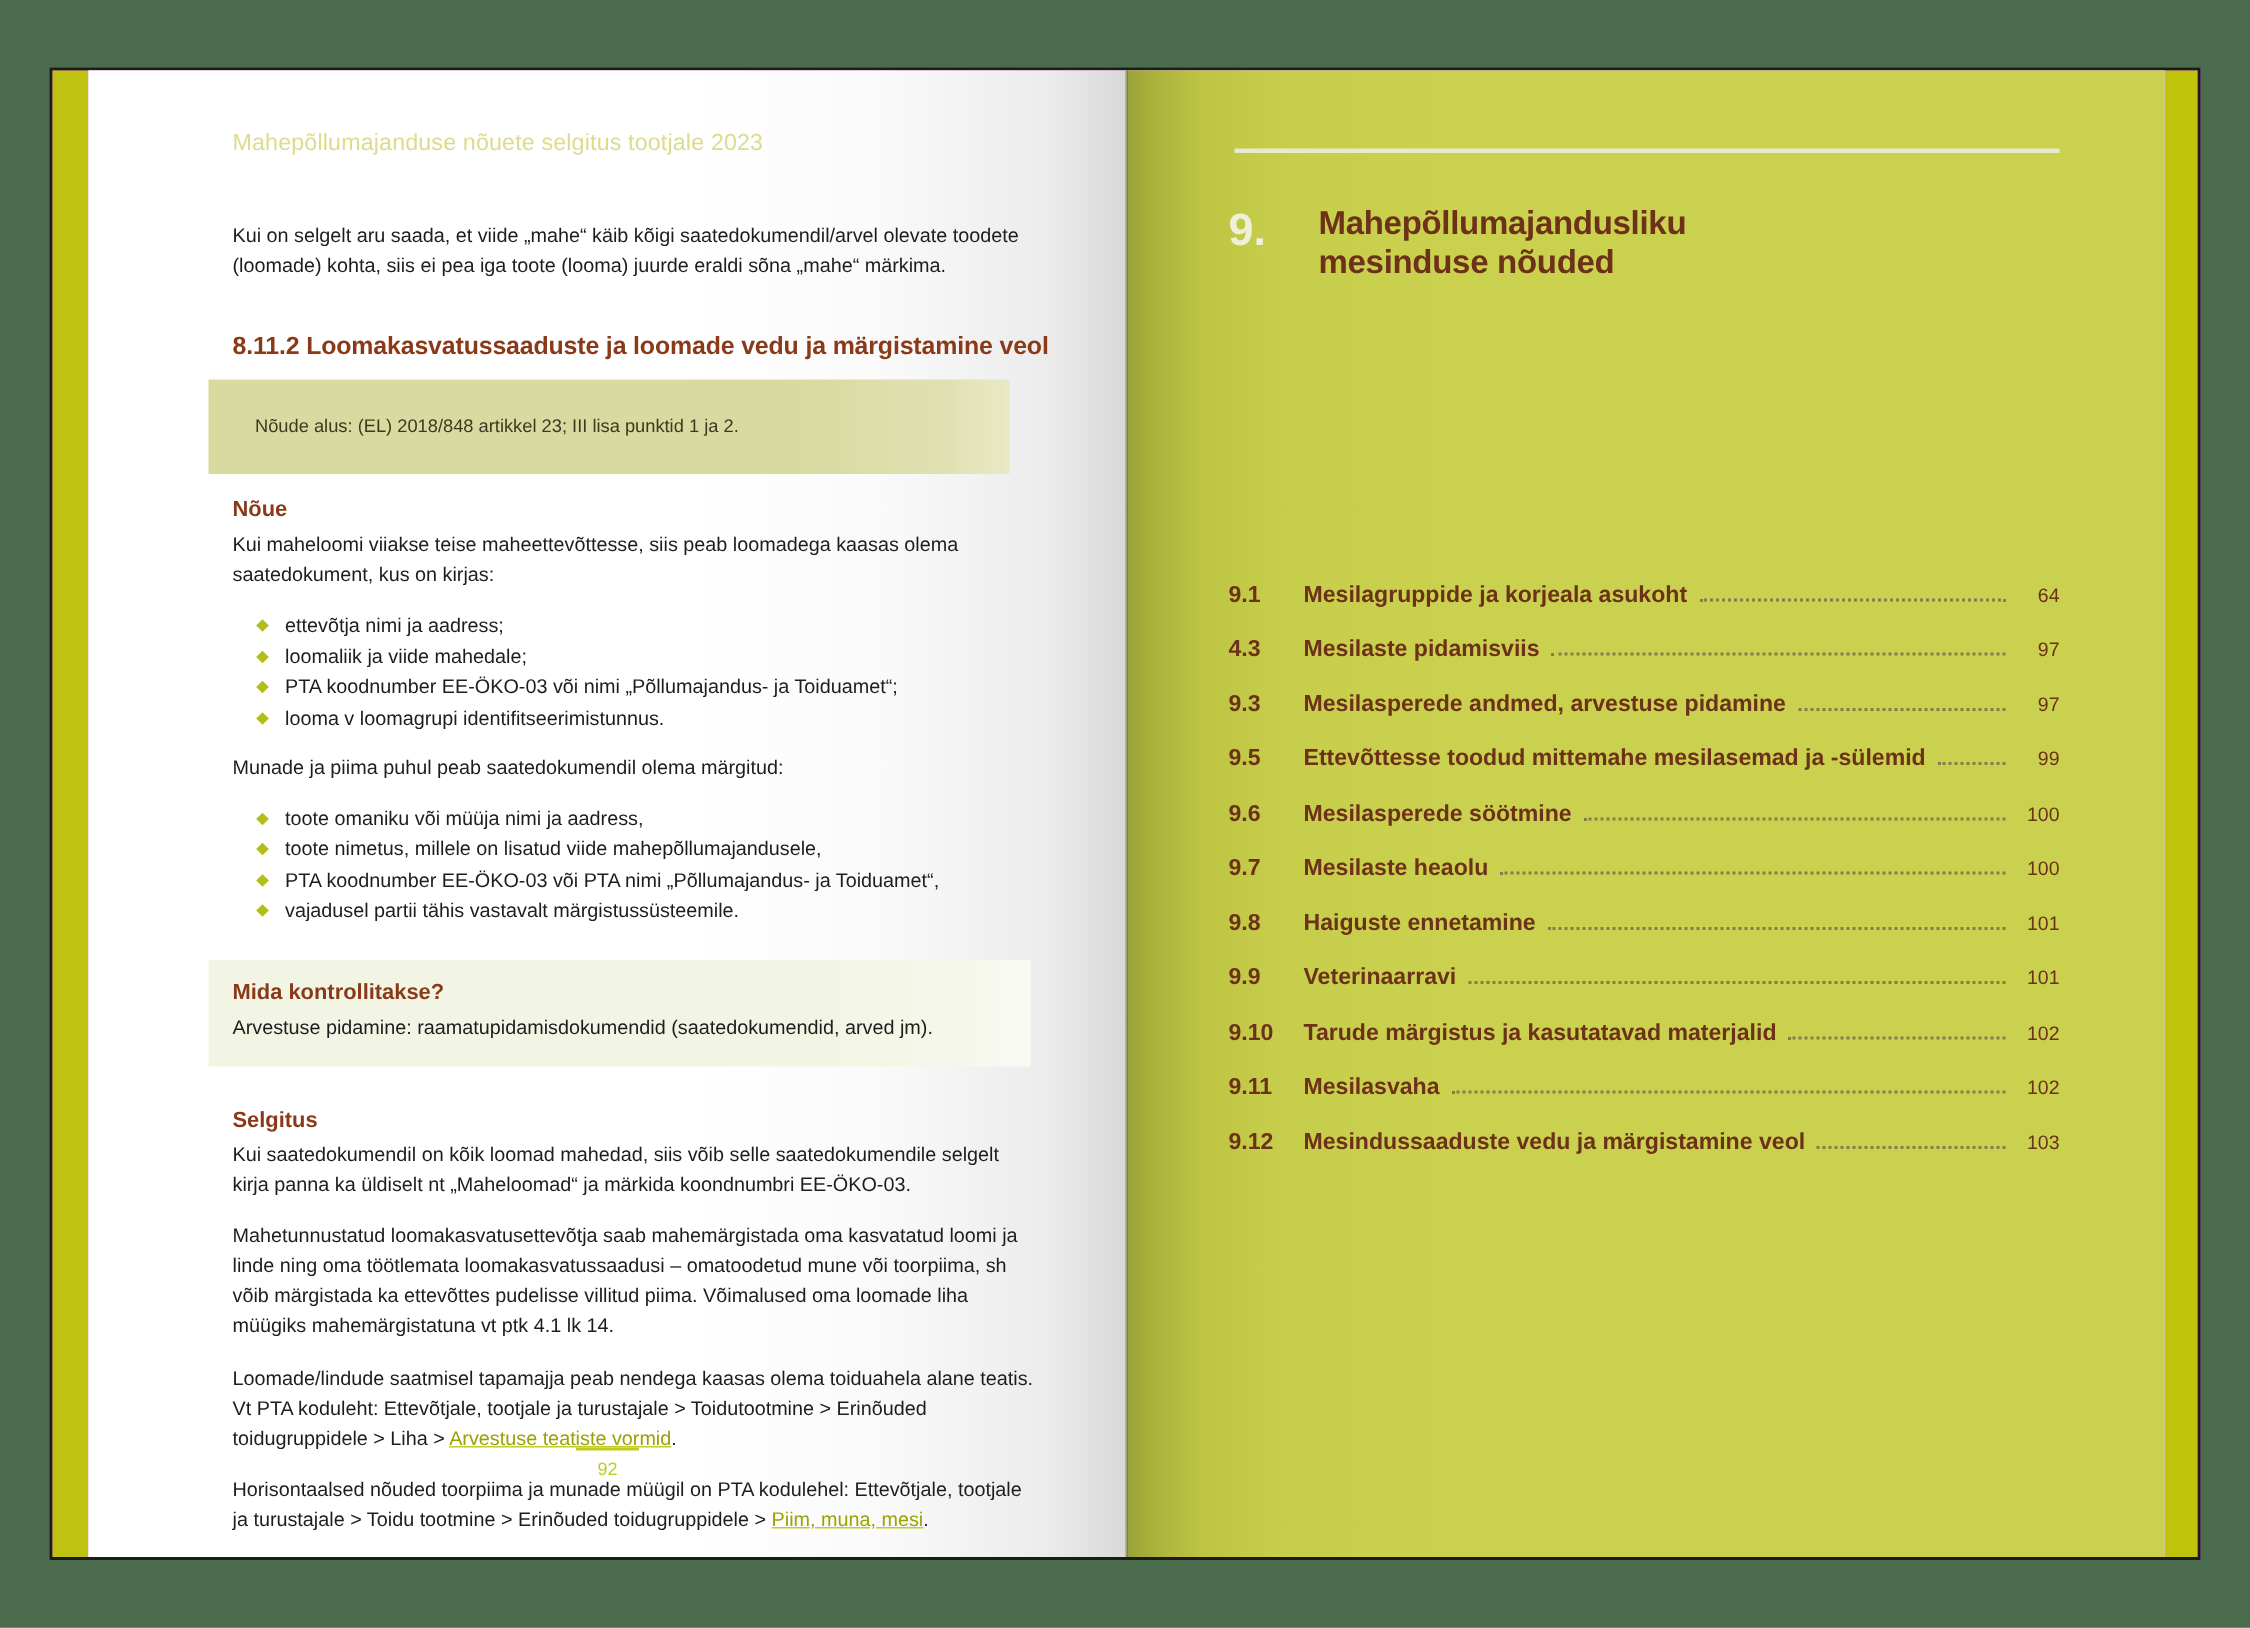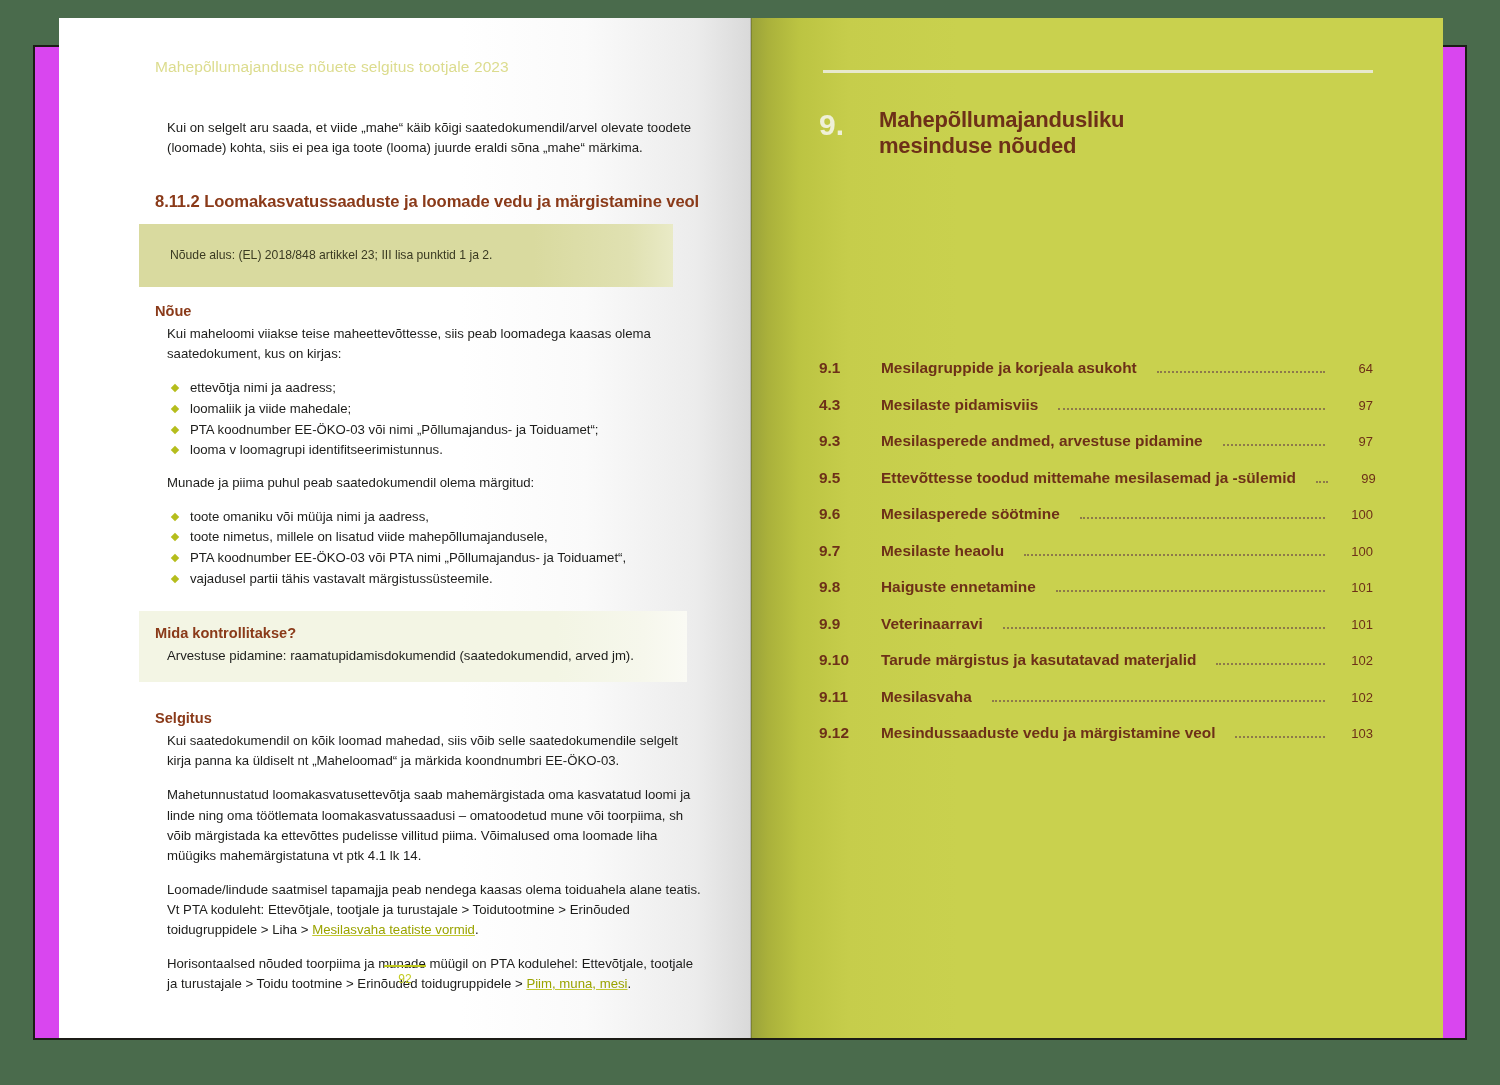--- a/index.html
+++ b/index.html
@@ -19,21 +19,20 @@
   .book {
     position: absolute;
     left: 33px;
     top: 45px;
     width: 1434px;
     height: 995px;
     background: #d946ef;
     border: 2px solid #1c1c16;
     box-sizing: border-box;
     display: flex;
-    align-items: flex-end;
   }
 
   
   .cover-left {
     width: 24px;
     flex: 0 0 24px;
     background: #c0c211;
   }
   
   .cover-right {
@@ -86,21 +85,21 @@
     font-size: 15.5px;
     letter-spacing: 0.1px;
     margin: 0 0 42px 0;
   }
 
   
   .body-text {
     color: #1d1d1b;
     font-size: 13.2px;
     line-height: 1.52;
-    margin: 0 0 14px 12px;
+    margin: 0 0 14px 0;
     max-width: 534px;
   }
 
   h2.sec-heading {
     color: #8a3a19;
     font-size: 16.6px;
     font-weight: bold;
     margin: 34px 0 12px 0;
     letter-spacing: -0.1px;
   }
@@ -216,21 +215,20 @@
 
   
   .toc {
     margin-top: 200px;
     padding: 0 10px 0 6px;
   }
   .toc-row {
     display: flex;
     align-items: baseline;
     margin-bottom: 18.5px;
-    gap: 12px;
   }
   .toc-num {
     color: #6d3018;
     font-size: 15.4px;
     font-weight: bold;
     flex: 0 0 50px;
   }
   .toc-label {
     color: #6d3018;
     font-size: 15.4px;
@@ -308,21 +306,21 @@
         <h3 class="sub-heading">Mida kontrollitakse?</h3>
         <p class="body-text">Arvestuse pidamine: raamatupidamisdokumendid (saatedokumendid, arved jm).</p>
       </div>
 
       <h3 class="sub-heading" style="margin-top:28px;">Selgitus</h3>
 
       <p class="body-text">Kui saatedokumendil on kõik loomad mahedad, siis võib selle saatedokumendile selgelt kirja panna ka üldiselt nt „Maheloomad“ ja märkida koondnumbri EE-ÖKO-03.</p>
 
       <p class="body-text">Mahetunnustatud loomakasvatusettevõtja saab mahemärgistada oma kasvatatud loomi ja linde ning oma töötlemata loomakasvatussaadusi – omatoodetud mune või toorpiima, sh võib märgistada ka ettevõttes pudelisse villitud piima. Võimalused oma loomade liha müügiks mahemärgistatuna vt ptk 4.1 lk 14.</p>
 
-      <p class="body-text"><span>Loomade/lindude saatmisel tapamajja peab nendega kaasas olema toiduahela alane teatis. Vt PTA koduleht: Ettevõtjale, tootjale ja turustajale &gt; Toidutootmine &gt; Erinõuded toidugruppidele &gt; Liha &gt; </span><a class="doc-link" href="#">Mesilasvaha teatiste vormid</a><span>.</span></p>
+      <p class="body-text"><span>Loomade/lindude saatmisel tapamajja peab nendega kaasas olema toiduahela alane teatis. Vt PTA koduleht: Ettevõtjale, tootjale ja turustajale &gt; Toidutootmine &gt; Erinõuded toidugruppidele &gt; Liha &gt; </span><a class="doc-link" href="#">Arvestuse teatiste vormid</a><span>.</span></p>
 
       <p class="body-text"><span>Horisontaalsed nõuded toorpiima ja munade müügil on PTA kodulehel: Ettevõtjale, tootjale ja turustajale &gt; Toidu tootmine &gt; Erinõuded toidugruppidele &gt; </span><a class="doc-link" href="#">Piim, muna, mesi</a><span>.</span></p>
 
       <div class="folio">
         <div class="rule"></div>
         <div class="num">92</div>
       </div>
     </div>
 
     <div class="page-right">

